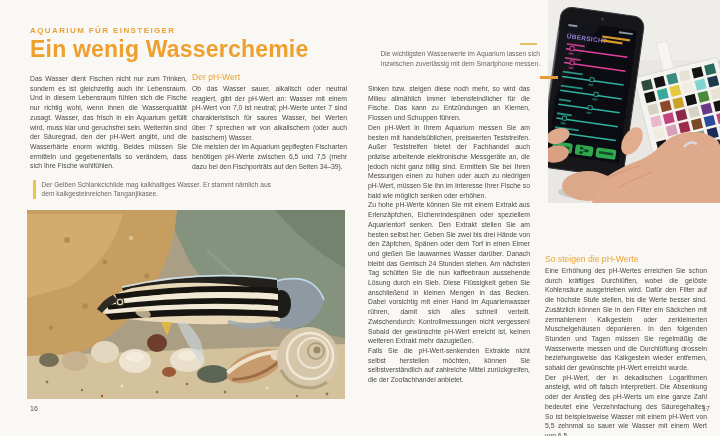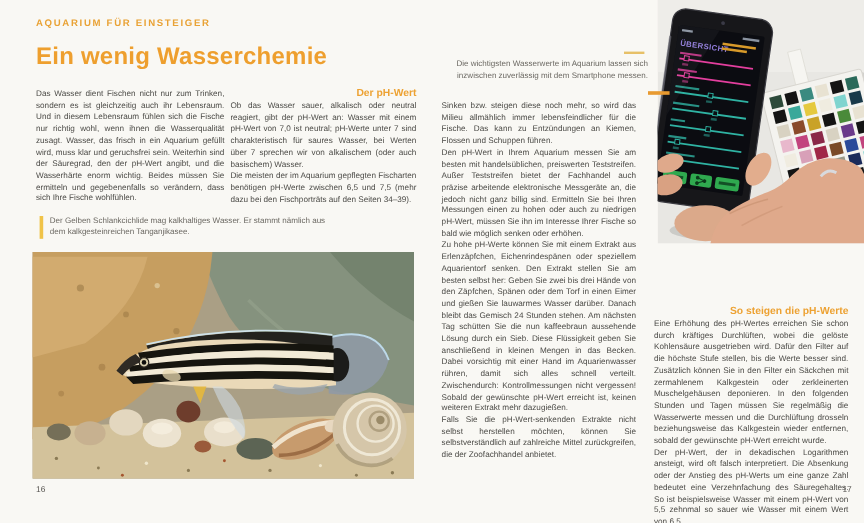--- a/index.html
+++ b/index.html
@@ -1,21 +1,21 @@
 <!DOCTYPE html>
 <html lang="de"><head>
 <meta charset="utf-8">
 <style>
   html,body{margin:0;padding:0;}
   body{width:720px;height:436px;background:#f9f8f4;font-family:"Liberation Sans",sans-serif;position:relative;overflow:hidden;}
   .abs{position:absolute;}
-  .series-label{left:30px;top:15px;font-size:8px;font-weight:bold;letter-spacing:1.4px;color:#e9a235;}
-  .page-title{left:30px;top:36px;font-size:20px;font-weight:bold;color:#ee9f2e;letter-spacing:.2px;}
+  .series-label{left:30px;top:26px;font-size:8px;font-weight:bold;letter-spacing:1.4px;color:#e9a235;}
+  .page-title{left:30px;top:36px;font-size:23px;font-weight:bold;color:#ee9f2e;letter-spacing:.2px;}
   .body-text{font-size:6.8px;line-height:9.7px;color:#4b4a46;text-align:justify;white-space:pre-line;}
-  .col-heading{font-size:8.6px;font-weight:bold;color:#eda233;margin:0 0 2px 0;text-align:right;}
+  .col-heading{font-size:8.6px;font-weight:normal;color:#eda233;margin:0 0 2px 0;}
   .col1{left:30px;top:74px;width:157px;}
   .col2{left:192px;top:72px;width:155px;}
   .caption{left:33px;top:180px;width:252px;display:flex;}
   .caption-bar{width:2.5px;background:#f0c348;margin-right:6px;flex:none;}
   .caption-text{font-size:6.7px;line-height:9.3px;color:#6b6862;white-space:pre-line;}
   .fish-photo{left:27px;top:210px;width:318px;height:189px;}
   .phone-photo{left:548px;top:0px;width:172px;height:203px;}
   .callout-dash{left:520px;top:43px;width:17px;height:2px;background:#e7c068;}
   .photo-dash{left:540px;top:76px;width:18px;height:2.5px;background:#e89a30;}
   .callout{left:362px;top:49px;width:178px;font-size:6.7px;line-height:10px;color:#6b6862;text-align:right;white-space:pre-line;}

